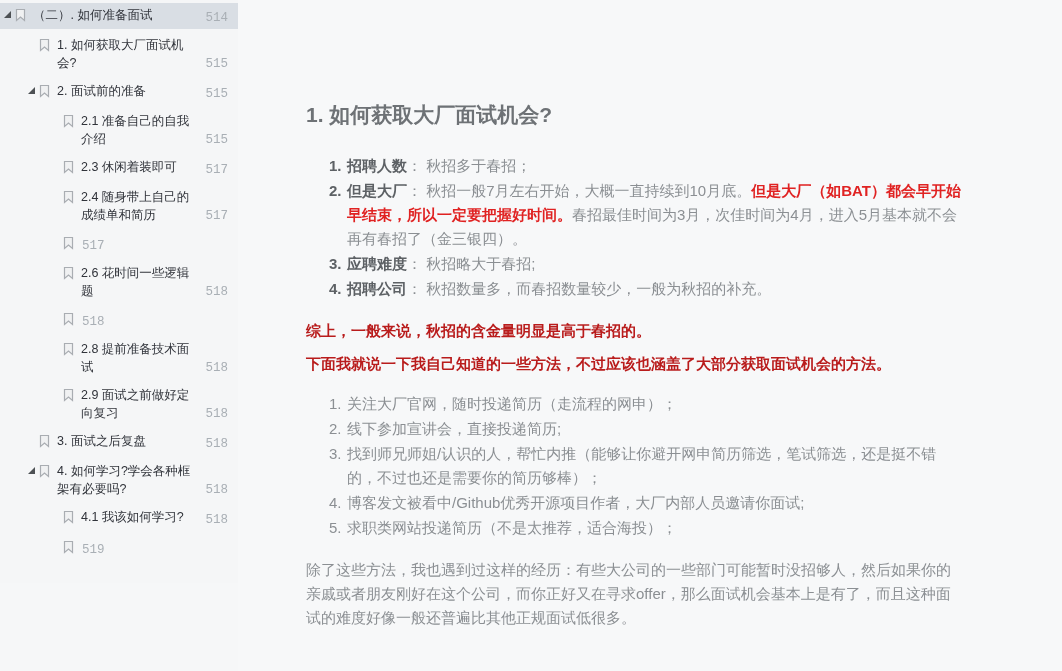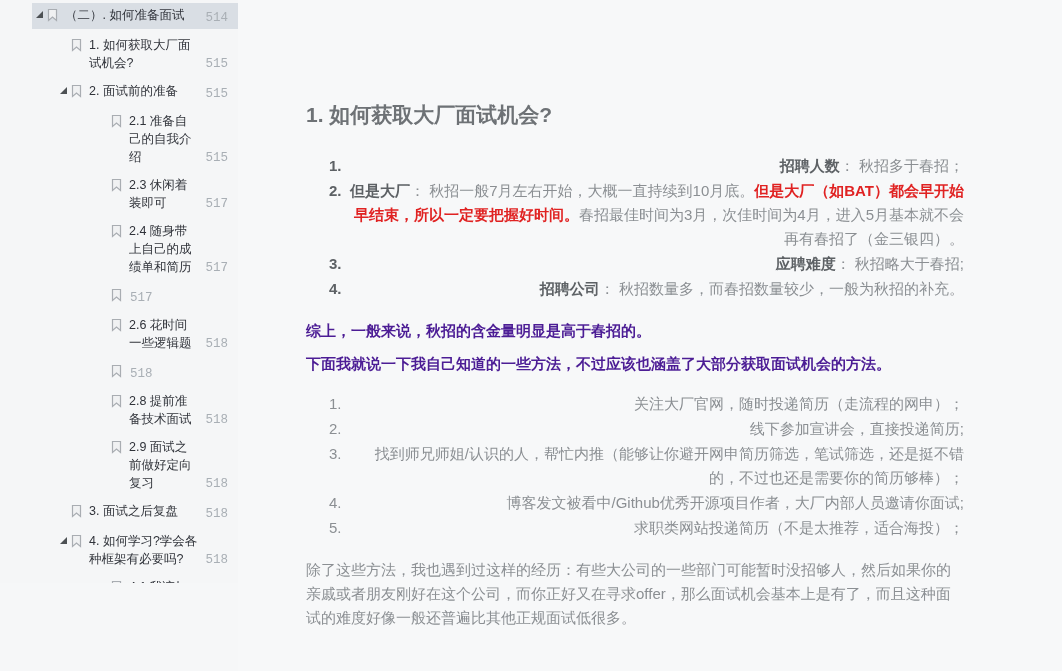--- a/index.html
+++ b/index.html
@@ -9,30 +9,29 @@
     background:#f6f7f8;
     position:relative;
   }
 
   
   .sidebar {
     position:absolute; left:0; top:0; width:238px; height:583px;
     background:#f5f6f7;
     padding-top:6px;
     overflow:hidden;
-    padding-left:32px;
   }
   .srow {
     display:flex; align-items:flex-start;
     padding-right:10px; margin-bottom:10px;
     cursor:pointer;
   }
   .srow.lvl0 { padding-left:4px; }
   .srow.lvl1 { padding-left:28px; }
-  .srow.lvl2 { padding-left:52px;margin-left:16px; }
+  .srow.lvl2 { padding-left:52px; }
   .srow.selected { background:#d9dee4; padding-top:3px; padding-bottom:3px; margin-top:-3px; margin-bottom:7px; }
   .tri-slot { width:11px; flex:0 0 11px; padding-top:5px; }
   .tri {
     width:0; height:0; display:block;
     border-left:7px solid transparent;
     border-bottom:7px solid #4d5154;
   }
   .bm { flex:0 0 13px; width:13px; padding-top:2px; }
   .srow .lbl {
     flex:1 1 auto;
@@ -53,25 +52,25 @@
   }
   .doc { width:658px; }
   h1.doc-title {
     font-size:21px; line-height:30px; font-weight:bold; color:#6e7276;
     margin-bottom:24px;
   }
   .para {
     font-size:15px; line-height:24px; color:#8b8f93;
     margin-bottom:18px;
   }
-  .para.bold { font-weight:bold; color:#4c1d95; margin-bottom:9px; }
+  .para.bold { font-weight:bold; color:#b91c1c; margin-bottom:9px; }
   .olist { margin-bottom:18px; margin-top:16px; }
   .oitem { display:flex; padding-left:23px; font-size:15px; line-height:24px; color:#8b8f93; margin-bottom:1px; }
   .oitem .num { flex:0 0 18px; }
-  .oitem .itext { flex:1 1 auto;text-align:right; }
+  .oitem .itext { flex:1 1 auto; }
   .olist.rich .num { font-weight:bold; color:#5d6165; }
   .seg-term { font-weight:bold; color:#5d6165; }
   .seg-red  { font-weight:bold; }
 </style>
 </head>
 <body>
 
 <div class="sidebar" id="sidebar">
     <div class="srow lvl0 selected">
       <span class="tri-slot">

